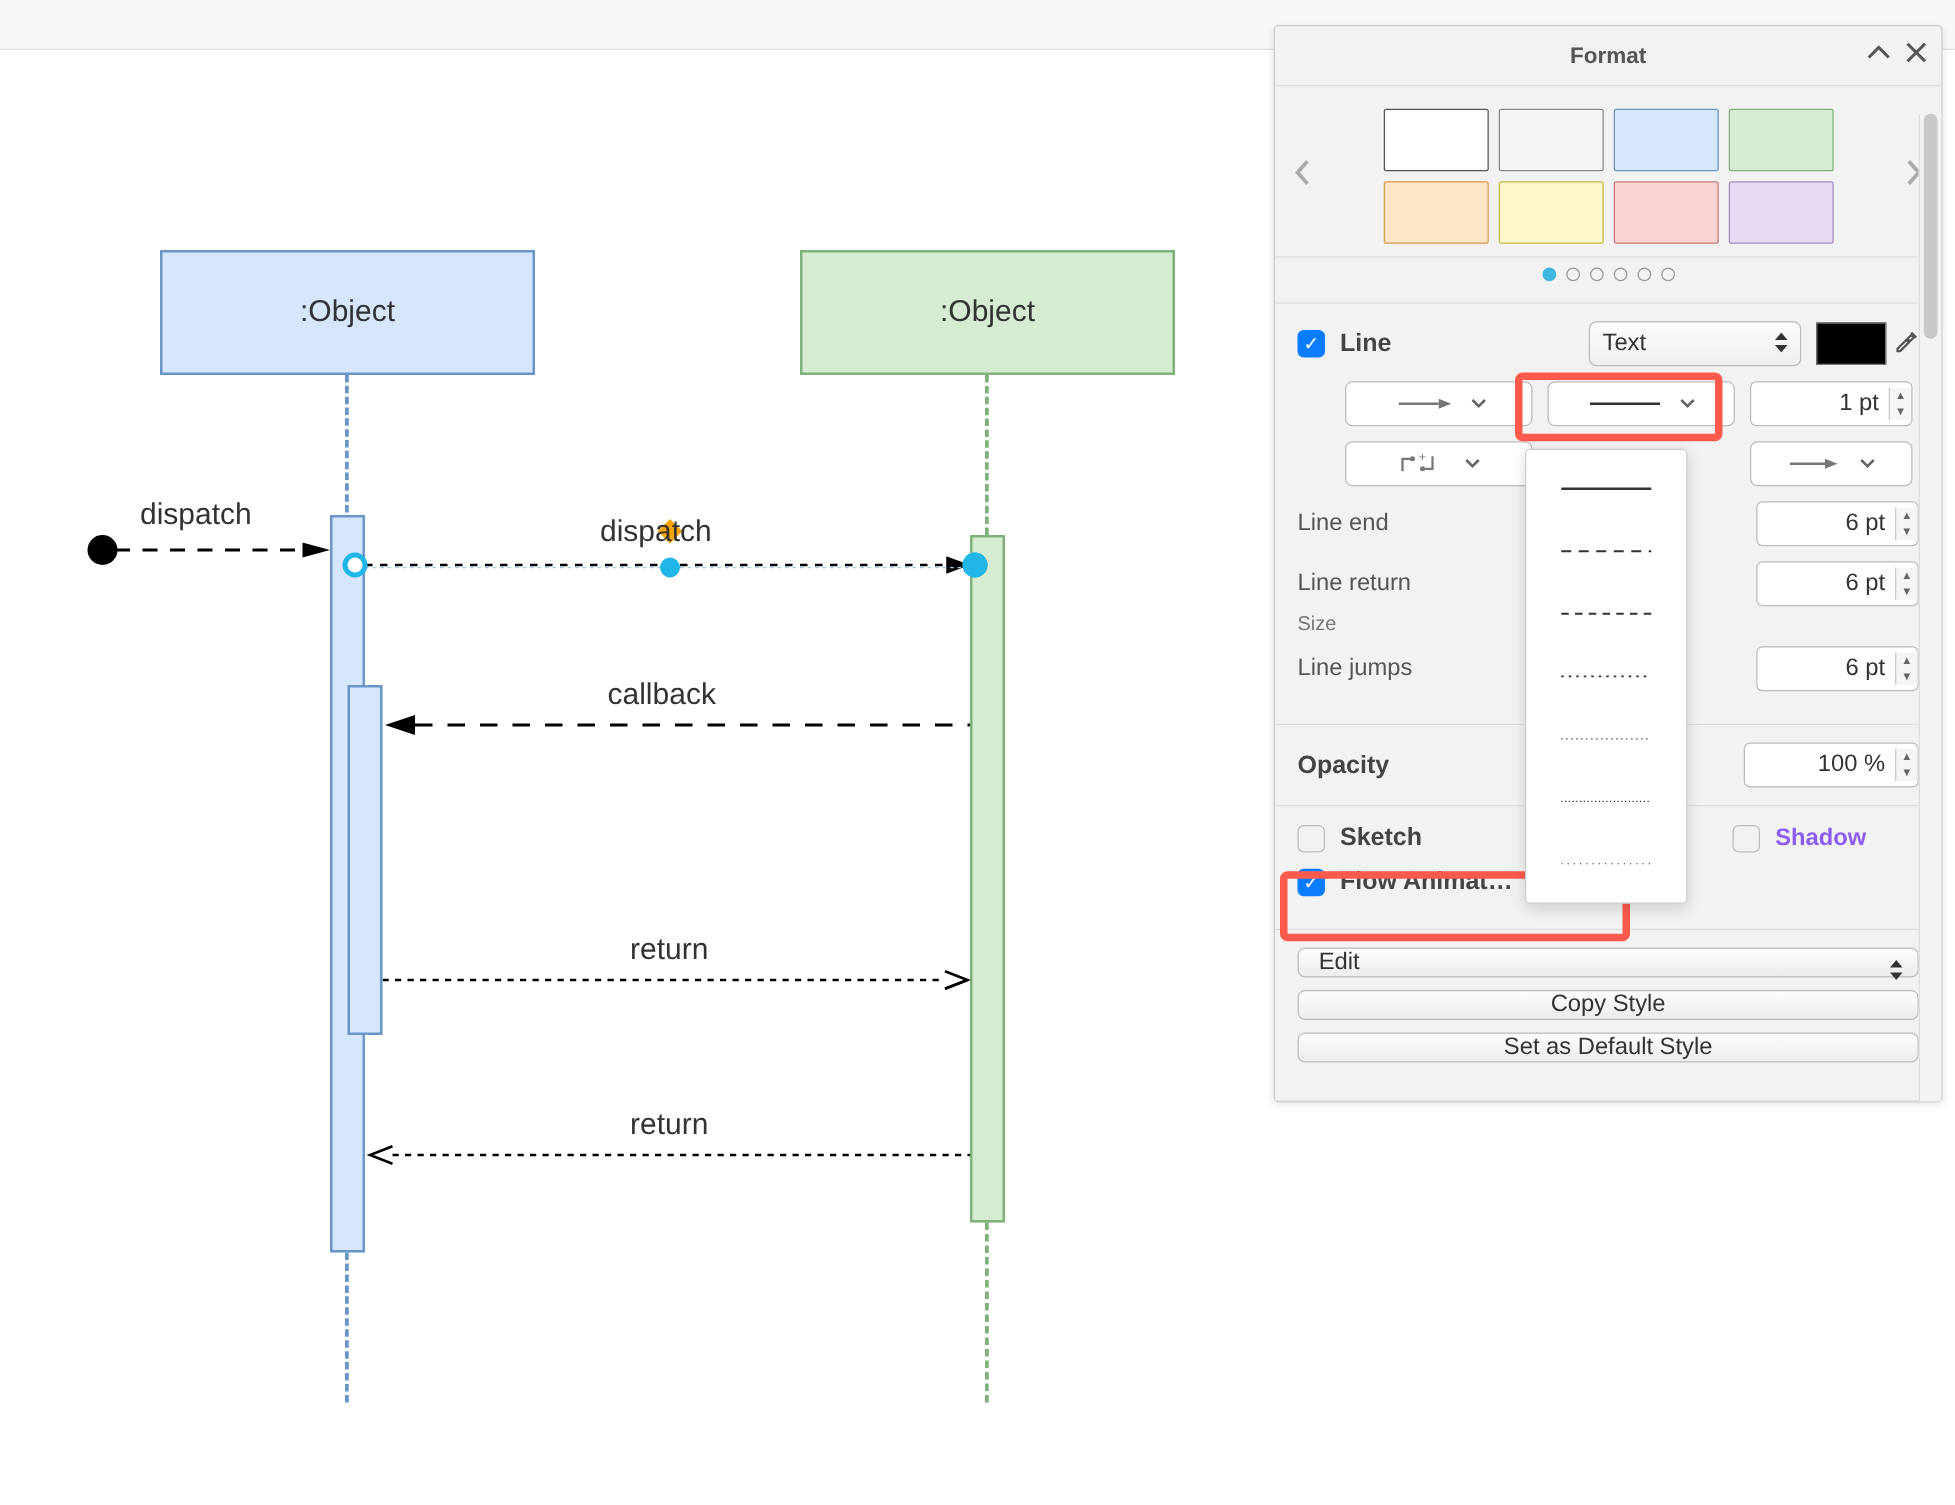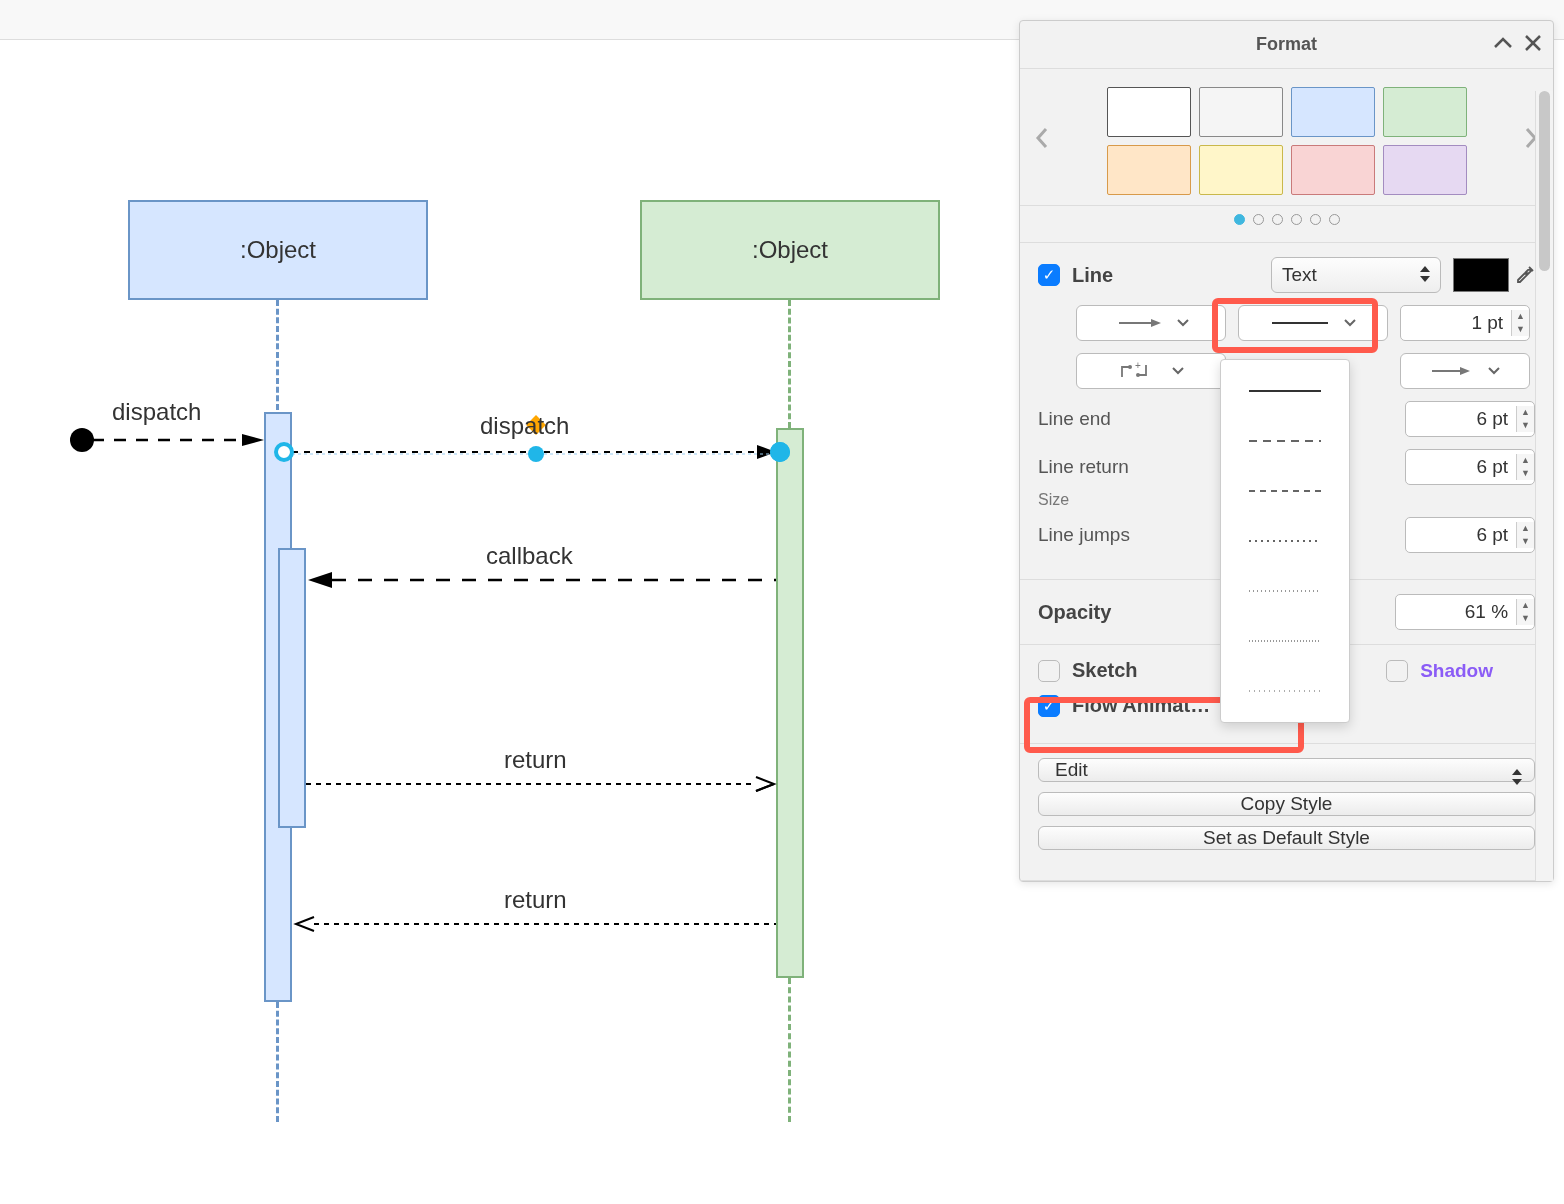--- a/index.html
+++ b/index.html
@@ -566,21 +566,21 @@
               <line x1="4" y1="3" x2="76" y2="3" stroke="#333" stroke-width="0.8" stroke-dasharray="1 4"></line>
             </svg>
           </div>
       </div>
     </div>
 
     <div class="opacity-row">
       <span class="label-strong">Opacity</span>
       <span style="flex:1"></span>
       <div class="numbox" style="width:140px;">
-        <span class="val">61 %</span>
+        <span class="val">100 %</span>
         <div class="steppers">
             <span>▲</span>
             <span>▼</span>
           </div>
       </div>
     </div>
 
     <div class="panel-section" style="position:relative;">
       <div class="row">
         <span class="checkbox"></span>

